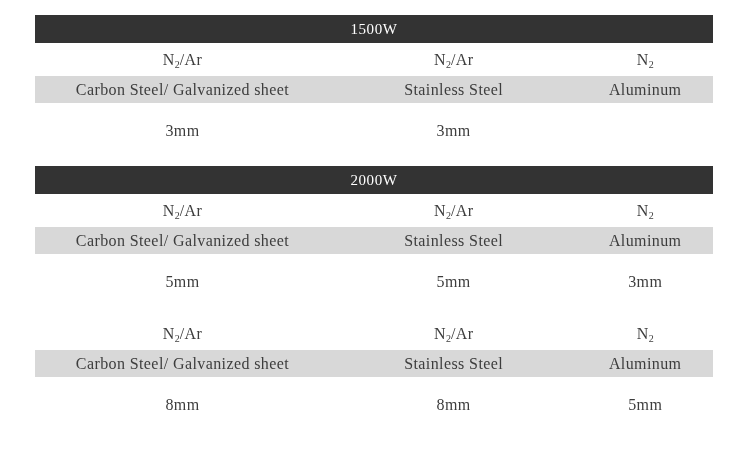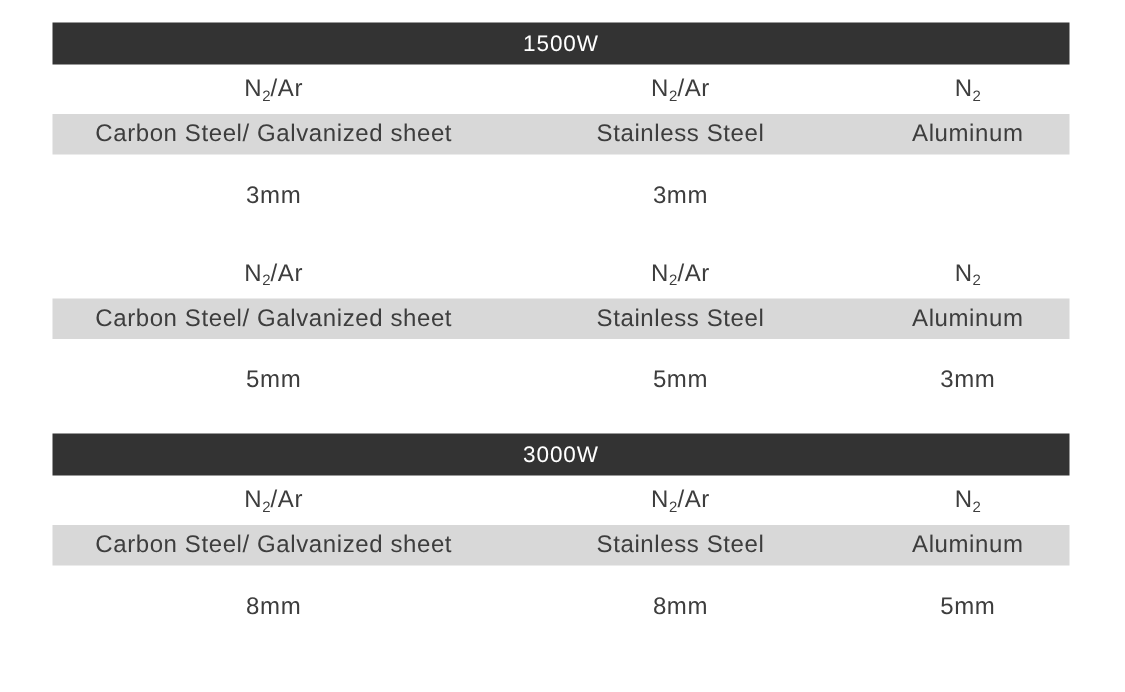--- a/index.html
+++ b/index.html
@@ -13,20 +13,21 @@
     font-family: "Liberation Sans", sans-serif;
     overflow: hidden;
   }
   .table-wrap {
     box-sizing: border-box;
     padding: 15px 37px 0 35px;
     width: 750px;
   }
   .power-section {
     margin-bottom: 26px;
+    font-family: Liberation Serif, serif;
   }
   .power-header {
     height: 28px;
     background: var(--header-bg, #333333);
     color: var(--header-text, #ffffff);
     display: flex;
     align-items: center;
     justify-content: center;
     font-size: 15px;
     letter-spacing: 0.6px;
@@ -93,20 +94,23 @@
       <div class="cell c2">Stainless Steel</div>
       <div class="cell c3">Aluminum</div>
     </div>
     <div class="row thickness-row">
       <div class="cell c1">3mm</div>
       <div class="cell c2">3mm</div>
     </div>
   </section>
 
   <section class="power-section">
+    <div class="power-header">
+      <span>2000W</span>
+    </div>
     <div class="row gas-row">
       <div class="cell c1">
           <span>N</span>
           <span class="sub">2</span>
           <span>/Ar</span>
         </div>
       <div class="cell c2">
           <span>N</span>
           <span class="sub">2</span>
           <span>/Ar</span>
@@ -123,23 +127,20 @@
       <div class="cell c3">Aluminum</div>
     </div>
     <div class="row thickness-row">
       <div class="cell c1">5mm</div>
       <div class="cell c2">5mm</div>
       <div class="cell c3">3mm</div>
     </div>
   </section>
 
   <section class="power-section">
-    <div class="power-header">
-      <span>3000W</span>
-    </div>
     <div class="row gas-row">
       <div class="cell c1">
           <span>N</span>
           <span class="sub">2</span>
           <span>/Ar</span>
         </div>
       <div class="cell c2">
           <span>N</span>
           <span class="sub">2</span>
           <span>/Ar</span>

